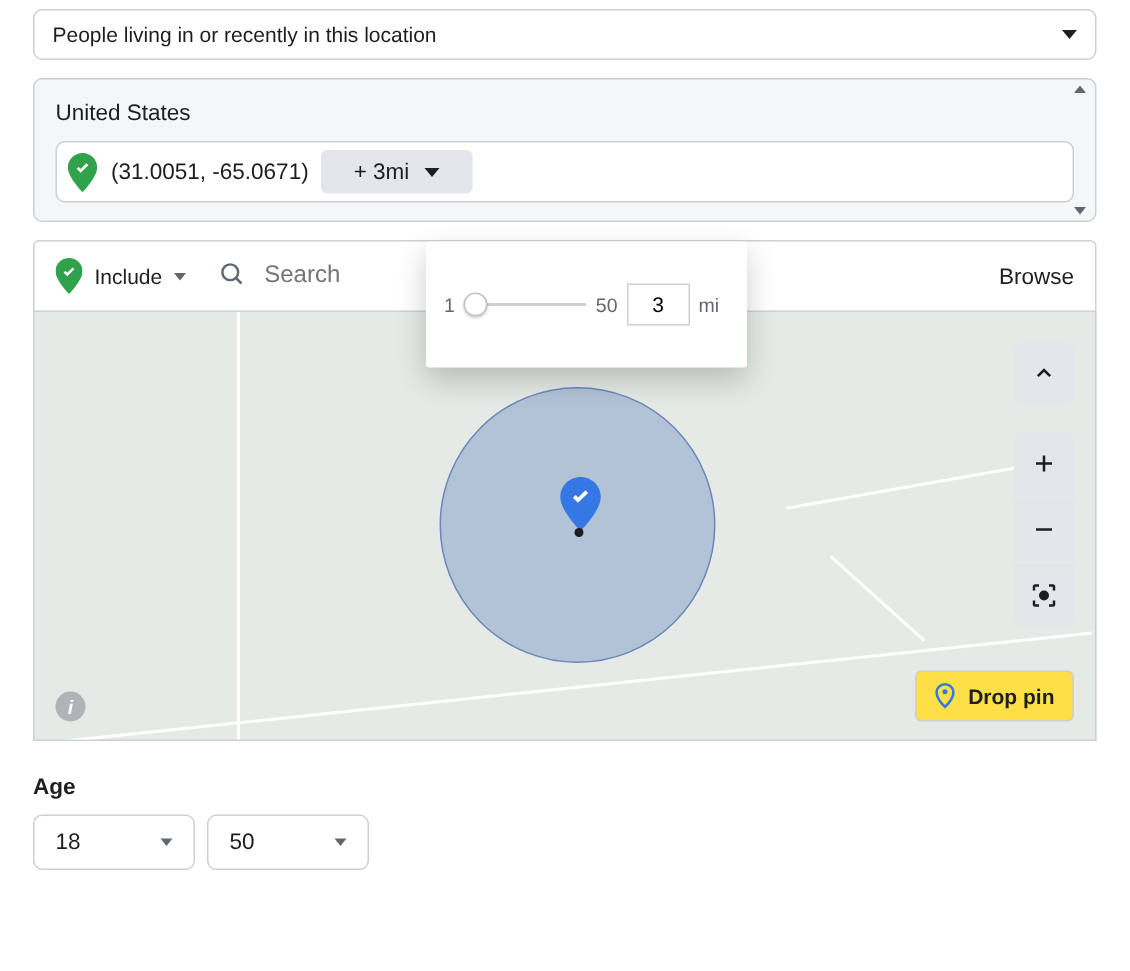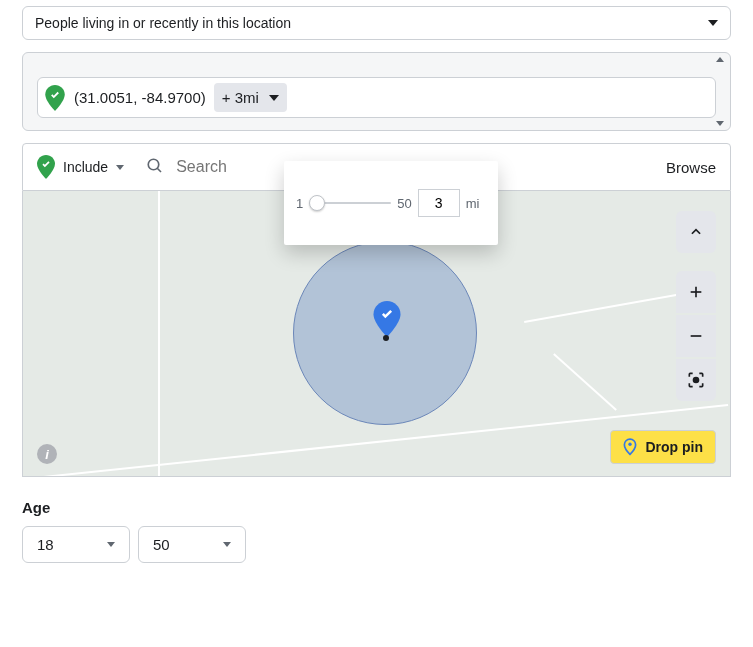--- a/index.html
+++ b/index.html
@@ -55,21 +55,21 @@
   }
   .pin-badge {
     width: 22px; height: 28px;
     display: flex; align-items: center; justify-content: center;
   }
   .pin-badge svg { width: 20px; height: 26px; }
   .coords { color: #1c1e21; font-size: 15px; }
   .radius-chip {
     background: #e4e6eb;
     border-radius: 4px;
-    padding: 6px 8px;
+    padding: 6px 22px;
     display: flex;
     align-items: center;
     gap: 10px;
     cursor: pointer;
     font-size: 15px;
   }
   .scroll-arrow-top {
     position: absolute;
     top: 4px; right: 6px;
     width: 0; height: 0;
@@ -216,28 +216,29 @@
 
   
   <div class="dropdown-box">
     <span>People living in or recently in this location</span>
     <span class="caret-down"></span>
   </div>
 
   
   <div class="loc-panel">
     <span class="scroll-arrow-top"></span>
+    <div class="country-name">United States</div>
     <div class="chip-row">
       <span class="pin-badge">
         <svg viewBox="0 0 24 32">
             <path fill="#31a24c" d="M12 0C5.4 0 0 5.3 0 11.8 0 20 12 32 12 32s12-12 12-20.2C24 5.3 18.6 0 12 0z"></path>
             <path fill="#fff" d="M10.5 16.3l-3.3-3.3 1.6-1.6 1.7 1.7 4.7-4.7 1.6 1.6z"></path>
           </svg>
       </span>
-      <span class="coords">(31.0051, -84.9700)</span>
+      <span class="coords">(31.0051, -65.0671)</span>
       <span class="radius-chip">
         <span>+ 3mi</span>
         <span class="caret-down"></span>
       </span>
     </div>
     <span class="scroll-arrow-bottom"></span>
   </div>
 
   
   <div class="popover">

